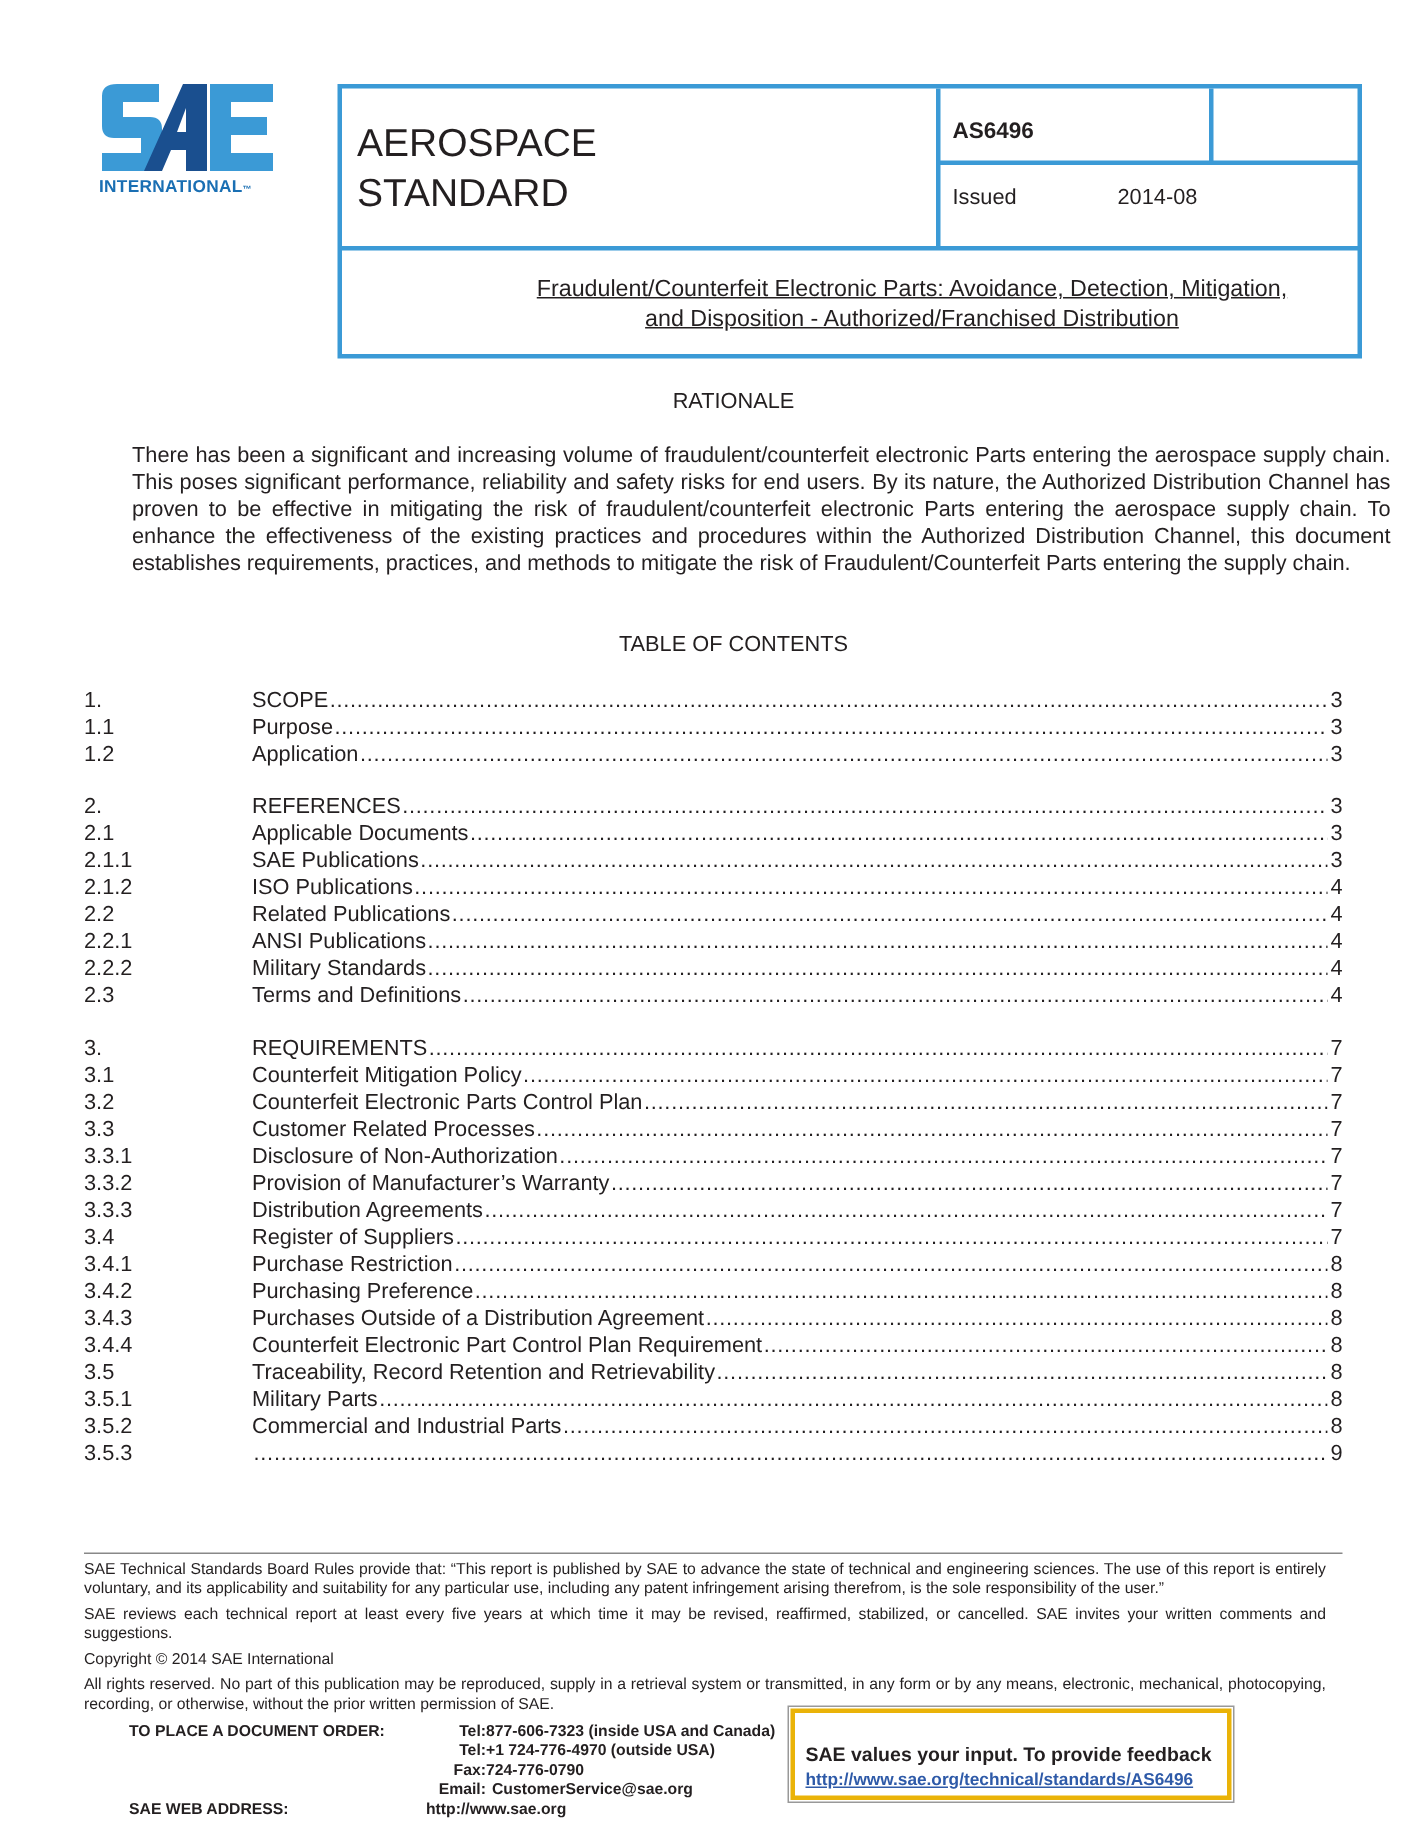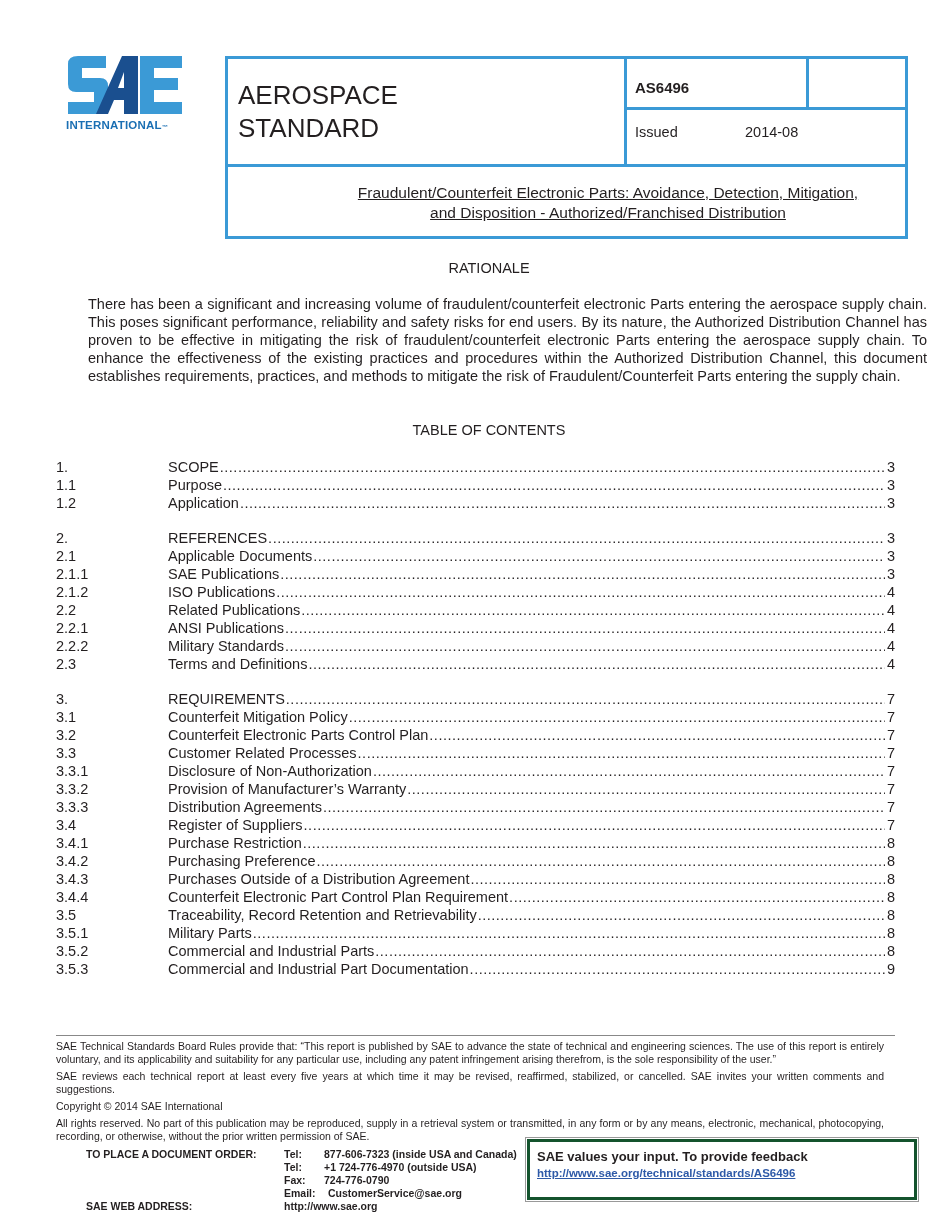--- a/index.html
+++ b/index.html
@@ -43,25 +43,25 @@
     position: absolute; left: 1px; top: 0; letter-spacing: 0.5px;
   }
   .toc-page { flex: none; width: 10px; text-align: right; }
   
   .footer-rule { position: absolute; left: 56px; top: 1035px; width: 839px; height: 1px; background: #888; }
   .footer { position: absolute; left: 56px; top: 1040px; width: 839px; font-size: 10.5px; line-height: 13px; }
   .footer p { margin: 0 11px 4px 0; text-align: justify; }
   .order { position: absolute; left: 56px; top: 1148px; font-size: 10.5px; font-weight: bold; line-height: 13px; }
   .order-row { display: flex; margin-left: 30px; }
   .order-label { width: 198px; }
-  .order-key { width: 40px; }
+  .order-key { width: 40px; text-align: right; }
   .feedback {
-    position: absolute; left: 527px; top: 1139px; width: 390px; height: 61px;
-    border: 3px solid #14532d; outline: 1px solid #999; outline-offset: 1px; box-sizing: border-box;
-    padding: 7px 7px; font-size: 13px; font-weight: bold; line-height: 15.5px;
+    position: absolute; left: 527px; top: 1139px; width: 294px; height: 61px;
+    border: 3px solid #eab308; outline: 1px solid #999; outline-offset: 1px; box-sizing: border-box;
+    padding: 20px 7px; font-size: 13px; font-weight: bold; line-height: 15.5px;
   }
   .feedback a { color: #2e5aa8; text-decoration: underline; font-size: 11.5px; }
 </style>
 </head>
 <body>
 
 <div class="logo">
   <svg width="118" height="62" viewBox="0 0 118 62">
 
     <path d="M2 10 Q2 2 12 2 L40 2 L40 14 L16 14 L16 24 L34 24 Q42 24 42 32 L42 52 Q42 60 32 60 L2 60 L2 48 L28 48 L28 38 L10 38 Q2 38 2 30 Z" fill="#3b9ad6"></path>
@@ -252,21 +252,20 @@
         <span class="toc-page">8</span>
       </div>
       <div class="toc-row">
         <span class="toc-num">3.5.2</span>
         <span class="toc-title">Commercial and Industrial Parts</span>
         <span class="toc-dots"></span>
         <span class="toc-page">8</span>
       </div>
       <div class="toc-row">
         <span class="toc-num">3.5.3</span>
-        <span class="toc-title">Commercial and Industrial Part Documentation</span>
         <span class="toc-dots"></span>
         <span class="toc-page">9</span>
       </div>
     </div>
   </div>
 
 <div class="footer-rule"></div>
 <div class="footer">
   <p>SAE Technical Standards Board Rules provide that: “This report is published by SAE to advance the state of technical and engineering sciences. The use of this report is entirely voluntary, and its applicability and suitability for any particular use, including any patent infringement arising therefrom, is the sole responsibility of the user.”</p>
   <p>SAE reviews each technical report at least every five years at which time it may be revised, reaffirmed, stabilized, or cancelled. SAE invites your written comments and suggestions.</p>

